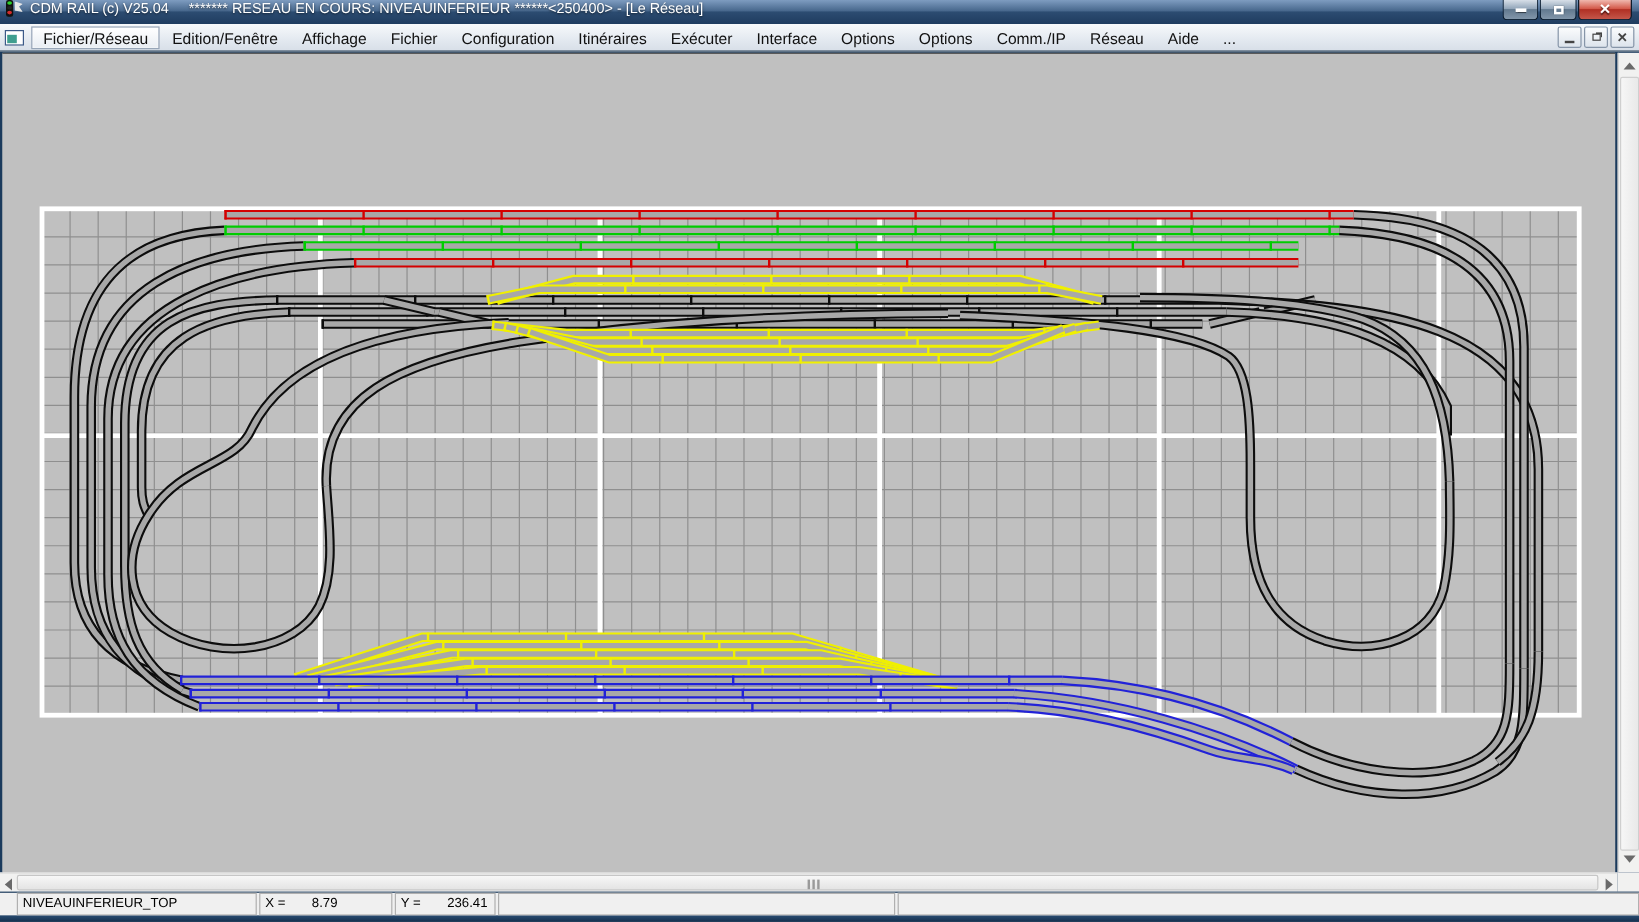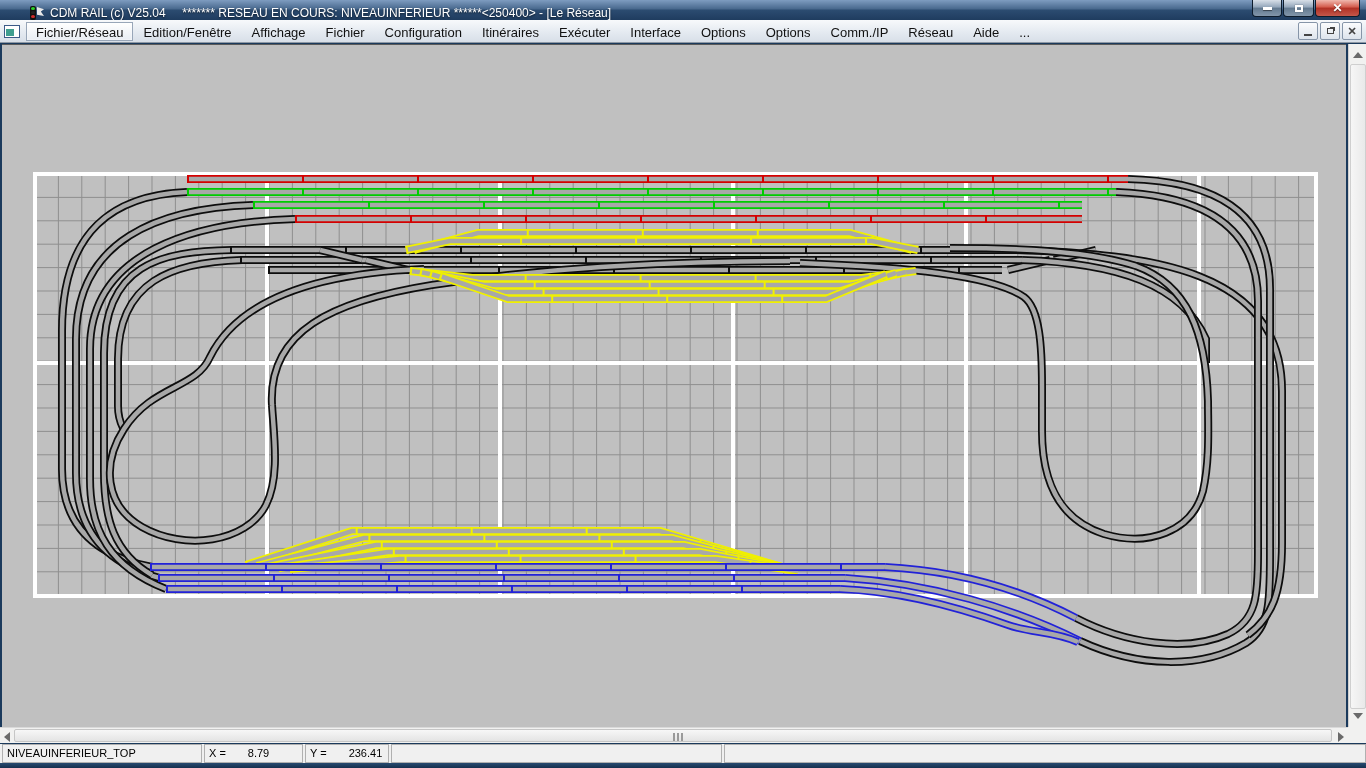--- a/index.html
+++ b/index.html
@@ -3,21 +3,21 @@
 <meta charset="utf-8">
 <style>
   * { margin:0; padding:0; box-sizing:border-box; }
   html,body { width:1366px; height:768px; overflow:hidden;
     font-family:"Liberation Sans", sans-serif; background:#1b3a5c; }
   #window { position:absolute; inset:0; }
 
   
   #titlebar { position:absolute; left:0; top:0; width:1366px; height:20px;
     background:linear-gradient(#7e9cc0 0%, #48688d 45%, #2c4c71 50%, #1f3c5f 100%);
-    display:flex; align-items:flex-end; color:#fff;padding-left:25px; }
+    display:flex; align-items:flex-start; color:#fff; }
   #app-icon { width:16px; height:14px; margin:0 5px 0 4px; position:relative; }
   #app-icon .mast { position:absolute; left:1px; top:0; width:6px; height:14px; background:#111; border-radius:2px; }
   #app-icon .mast i { display:block; width:4px; height:3px; margin:1px auto 0; border-radius:50%; }
   #app-icon .flag { position:absolute; left:8px; top:1px; width:7px; height:9px; background:#e8e8e8;
     clip-path:polygon(0 0, 100% 25%, 55% 50%, 100% 100%, 0 85%); }
   #title-text { font-size:12px; white-space:pre; text-shadow:0 1px 2px rgba(0,0,0,.6); }
   #win-controls { position:absolute; right:6px; top:0; display:flex; }
   .wbtn { height:17px; border:1px solid #0d1c2c; border-top:none; border-radius:0 0 4px 4px;
     background:linear-gradient(#cfd9e4, #8fa2b5 45%, #5f7democratic88 50%, #7b8fa3);
     background:linear-gradient(#d7dfe8, #93a6ba 45%, #62798f 50%, #8296aa);
@@ -63,21 +63,21 @@
   .harrow.left { left:4px; border-right:6px solid #6a6a6a; }
   .harrow.right { right:4px; border-left:6px solid #6a6a6a; }
   #hthumb { position:absolute; left:14px; top:1px; height:13px; width:1318px;
     background:linear-gradient(#f7f7f7,#e4e4e4); border:1px solid #c6c6c6; border-radius:2px; }
   #hgrip { position:absolute; left:50%; top:3px; width:14px; height:8px; display:flex; gap:2px; }
   #hgrip i { width:2px; height:8px; background:#9a9a9a; }
   #scroll-corner { position:absolute; right:0; top:727px; width:18px; height:16px; background:#f1f1f0; }
 
   
   #statusbar { position:absolute; left:0; top:744px; width:1366px; height:19px;
-    background:#f0f0f0; display:flex; font-size:11px; color:#000; padding-left:2px; }
+    background:#f0f0f0; display:flex; font-size:11px; color:#000; padding-left:14px; }
   .scell { border:1px solid #b0b0b0; background:#f0f0f0; height:19px; line-height:17px;
     padding:0 4px; margin-right:2px; white-space:pre; overflow:hidden; }
   .scell .val { margin-left:22px; }
   #bottom-frame { position:absolute; left:0; top:763px; width:1366px; height:5px;
     background:linear-gradient(#274a70,#16304e); }
 </style>
 </head>
 <body>
 
 <div id="window">
@@ -272,20 +272,20 @@
           <i></i>
           <i></i>
         </div>
     </div>
     <div class="harrow right"></div>
   </div>
   <div id="scroll-corner"></div>
 
   <div id="statusbar">
     <div class="scell" style="width:200px">NIVEAUINFERIEUR_TOP</div>
-    <div class="scell" style="width:99px"><span>X =</span><span class="val">8.79</span></div>
+    <div class="scell" style="width:111px"><span>X =</span><span class="val">8.79</span></div>
     <div class="scell" style="width:84px"><span>Y =</span><span class="val">236.41</span></div>
     <div class="scell" style="width:331px"></div>
     <div class="scell" style="flex:1; margin-right:0"></div>
   </div>
 
   <div id="bottom-frame"></div>
 </div>
 
 </body></html>

